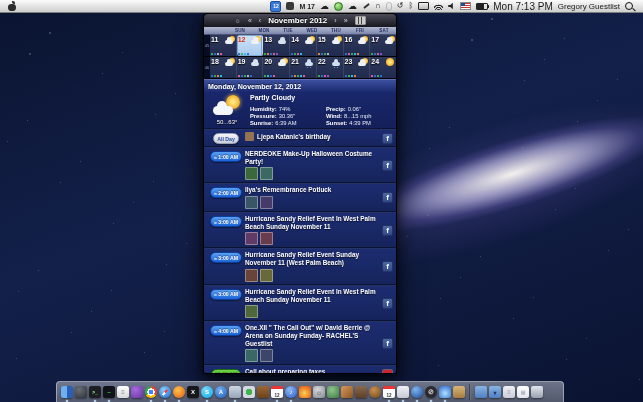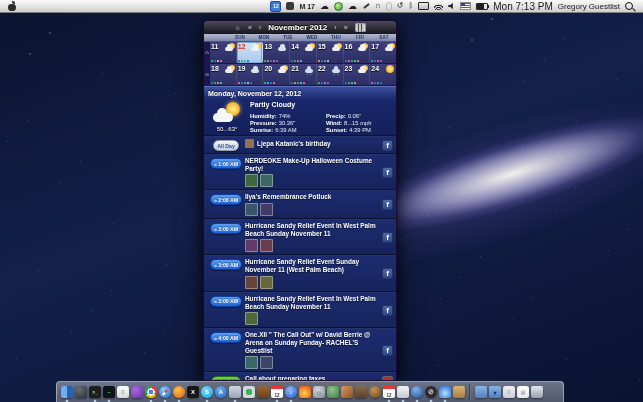--- a/index.html
+++ b/index.html
@@ -53,23 +53,23 @@
   .st[data-name="keyboard-flag-icon"]{width:9px;height:6px;border:1px solid #888;
       background:linear-gradient(#c33 0 1px,#fff 1px 2px,#c33 2px 3px,#fff 3px 4px,#c33 4px 5px,#fff 5px);position:relative}
   .st[data-name="keyboard-flag-icon"]::before{content:"";position:absolute;left:0;top:0;width:4px;height:3px;background:#224a8f}
   .st[data-name="battery-icon"]{width:10px;height:5px;border:1px solid #222;border-radius:1px;position:relative;background:linear-gradient(90deg,#222 0 70%,transparent 70%)}
   .st[data-name="battery-icon"]::after{content:"";position:absolute;right:-2px;top:1px;width:1.5px;height:3px;background:#222}
   .spotlight{width:6px;height:6px;border:1.3px solid #111;border-radius:50%;position:relative;margin-right:4px}
   .spotlight::after{content:"";position:absolute;width:3.5px;height:1.3px;background:#111;transform:rotate(45deg);right:-3px;bottom:-1.5px}
 
   
   .widget{position:absolute;left:203px;top:13px;width:194px;height:361px;z-index:5;
-    border-radius:5px 5px 3px 3px;overflow:hidden;background:#4c1d95;
+    border-radius:5px 5px 3px 3px;overflow:hidden;background:#000000;
     border:1px solid rgba(0,0,0,.65);box-sizing:border-box;
-    box-shadow:0 10px 26px rgba(0,0,0,.7),0 2px 8px rgba(0,0,0,.5);margin-top:7px;}
+    box-shadow:0 10px 26px rgba(0,0,0,.7),0 2px 8px rgba(0,0,0,.5);}
   .w-header{height:13px;display:flex;align-items:center;justify-content:center;gap:7px;
     background:linear-gradient(#4b4b58,#17171f);color:#d8d8e0;font-size:7px;}
   .w-header .w-title{font-weight:bold;color:#fff;font-size:8px;text-shadow:0 -1px 0 #000}
   .w-btn{cursor:default}
   .gear-g::before{content:"☼";font-size:7px;color:#bbb}
   .viewicon{width:9px;height:7px;border:1px solid #999;border-radius:1px;
     background:linear-gradient(90deg,#ccc 0 2px,#444 2px 3px,#ccc 3px 5px,#444 5px 6px,#ccc 6px)}
   .weekdays{height:7px;display:flex;align-items:center;
     background:linear-gradient(#b3bad1,#7c86a9);border-bottom:1px solid #4a5375;
     font-size:4.5px;font-weight:bold;color:#1d2a5e;}

